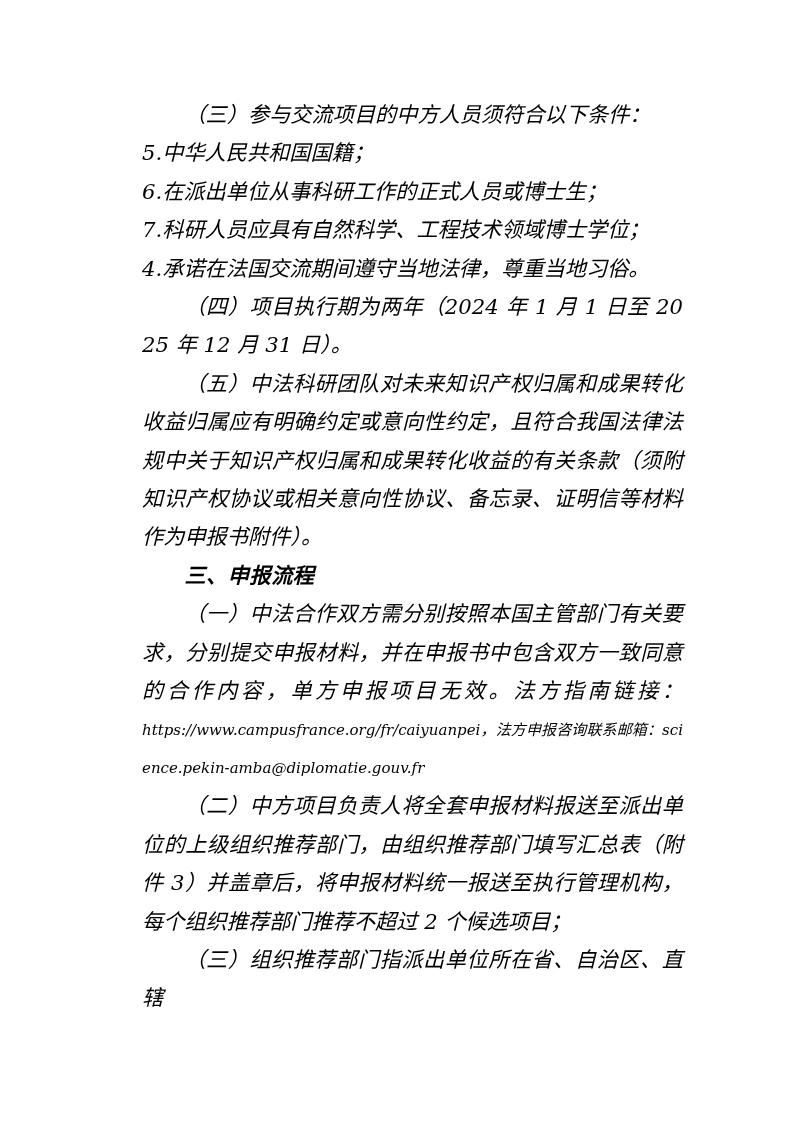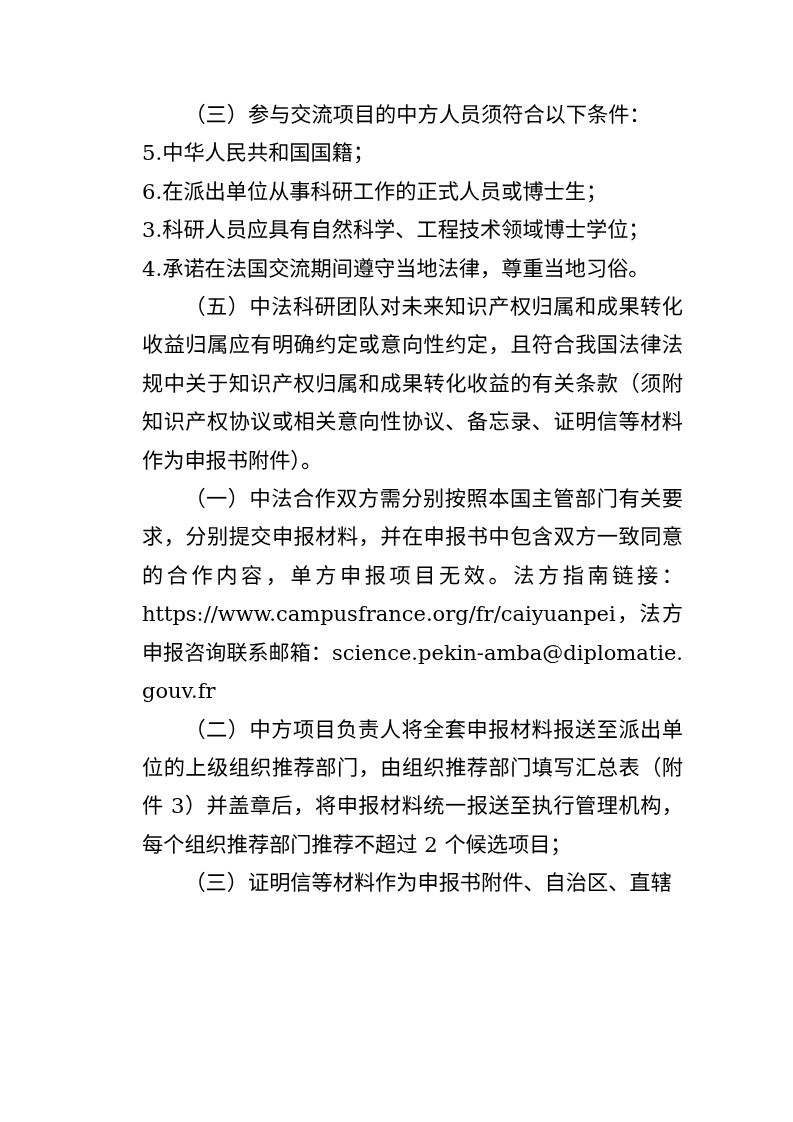--- a/index.html
+++ b/index.html
@@ -18,20 +18,21 @@
     height: 1122px;
     background: #ffffff;
     overflow: hidden;
     box-sizing: border-box;
   }
   .content {
     position: absolute;
     left: 142px;
     top: 96px;
     width: 541px;
+    font-style: italic;
   }
   
   .p {
     font-size: 21.2px;
     line-height: 38.4px;
     text-align: justify;
     text-justify: inter-character;
     text-align-last: left;
     margin: 0;
     letter-spacing: 0px;
@@ -51,52 +52,54 @@
   .heading {
     font-size: 21.2px;
     line-height: 38.4px;
     margin: 0;
     text-indent: 2em;
     font-weight: bold;
     font-family: "DejaVu Sans", "Liberation Sans", sans-serif;
     letter-spacing: 0.5px;
   }
   .url-line {
-    font-size: 21px;
+    font-size: 15px;
     line-height: 38.4px;
     margin: 0;
     text-indent: 0;
     text-align: justify;
     text-align-last: left;
     word-break: break-all;
   }
 </style>
 </head>
 <body>
 
 <div class="page">
   <div class="content">
 
     <p class="p p-indent">（三）参与交流项目的中方人员须符合以下条件：</p>
 
     <p class="p p-noindent">5.中华人民共和国国籍；</p>
 
     <p class="p p-noindent">6.在派出单位从事科研工作的正式人员或博士生；</p>
 
-    <p class="p p-noindent">3.科研人员应具有自然科学、工程技术领域博士学位；</p>
+    <p class="p p-noindent">7.科研人员应具有自然科学、工程技术领域博士学位；</p>
 
 
     <p class="p p-noindent">4.承诺在法国交流期间遵守当地法律，尊重当地习俗。</p>
 
+    <p class="p p-indent">（四）项目执行期为两年（2024 年 1 月 1 日至 2025 年 12 月 31 日）。</p>
 
     <p class="p p-indent">（五）中法科研团队对未来知识产权归属和成果转化收益归属应有明确约定或意向性约定，且符合我国法律法规中关于知识产权归属和成果转化收益的有关条款（须附知识产权协议或相关意向性协议、备忘录、证明信等材料作为申报书附件）。</p>
 
+    <p class="heading">三、申报流程</p>
 
     <p class="p p-indent p-stretch-last">（一）中法合作双方需分别按照本国主管部门有关要求，分别提交申报材料，并在申报书中包含双方一致同意的合作内容，单方申报项目无效。法方指南链接：</p>
 
     <p class="url-line">https://www.campusfrance.org/fr/caiyuanpei，法方申报咨询联系邮箱：science.pekin-amba@diplomatie.gouv.fr</p>
 
     <p class="p p-indent">（二）中方项目负责人将全套申报材料报送至派出单位的上级组织推荐部门，由组织推荐部门填写汇总表（附件 3）并盖章后，将申报材料统一报送至执行管理机构，每个组织推荐部门推荐不超过 2 个候选项目；</p>
 
-    <p class="p p-indent">（三）证明信等材料作为申报书附件、自治区、直辖</p>
+    <p class="p p-indent">（三）组织推荐部门指派出单位所在省、自治区、直辖</p>
 
   </div>
 </div>
 
 </body></html>

